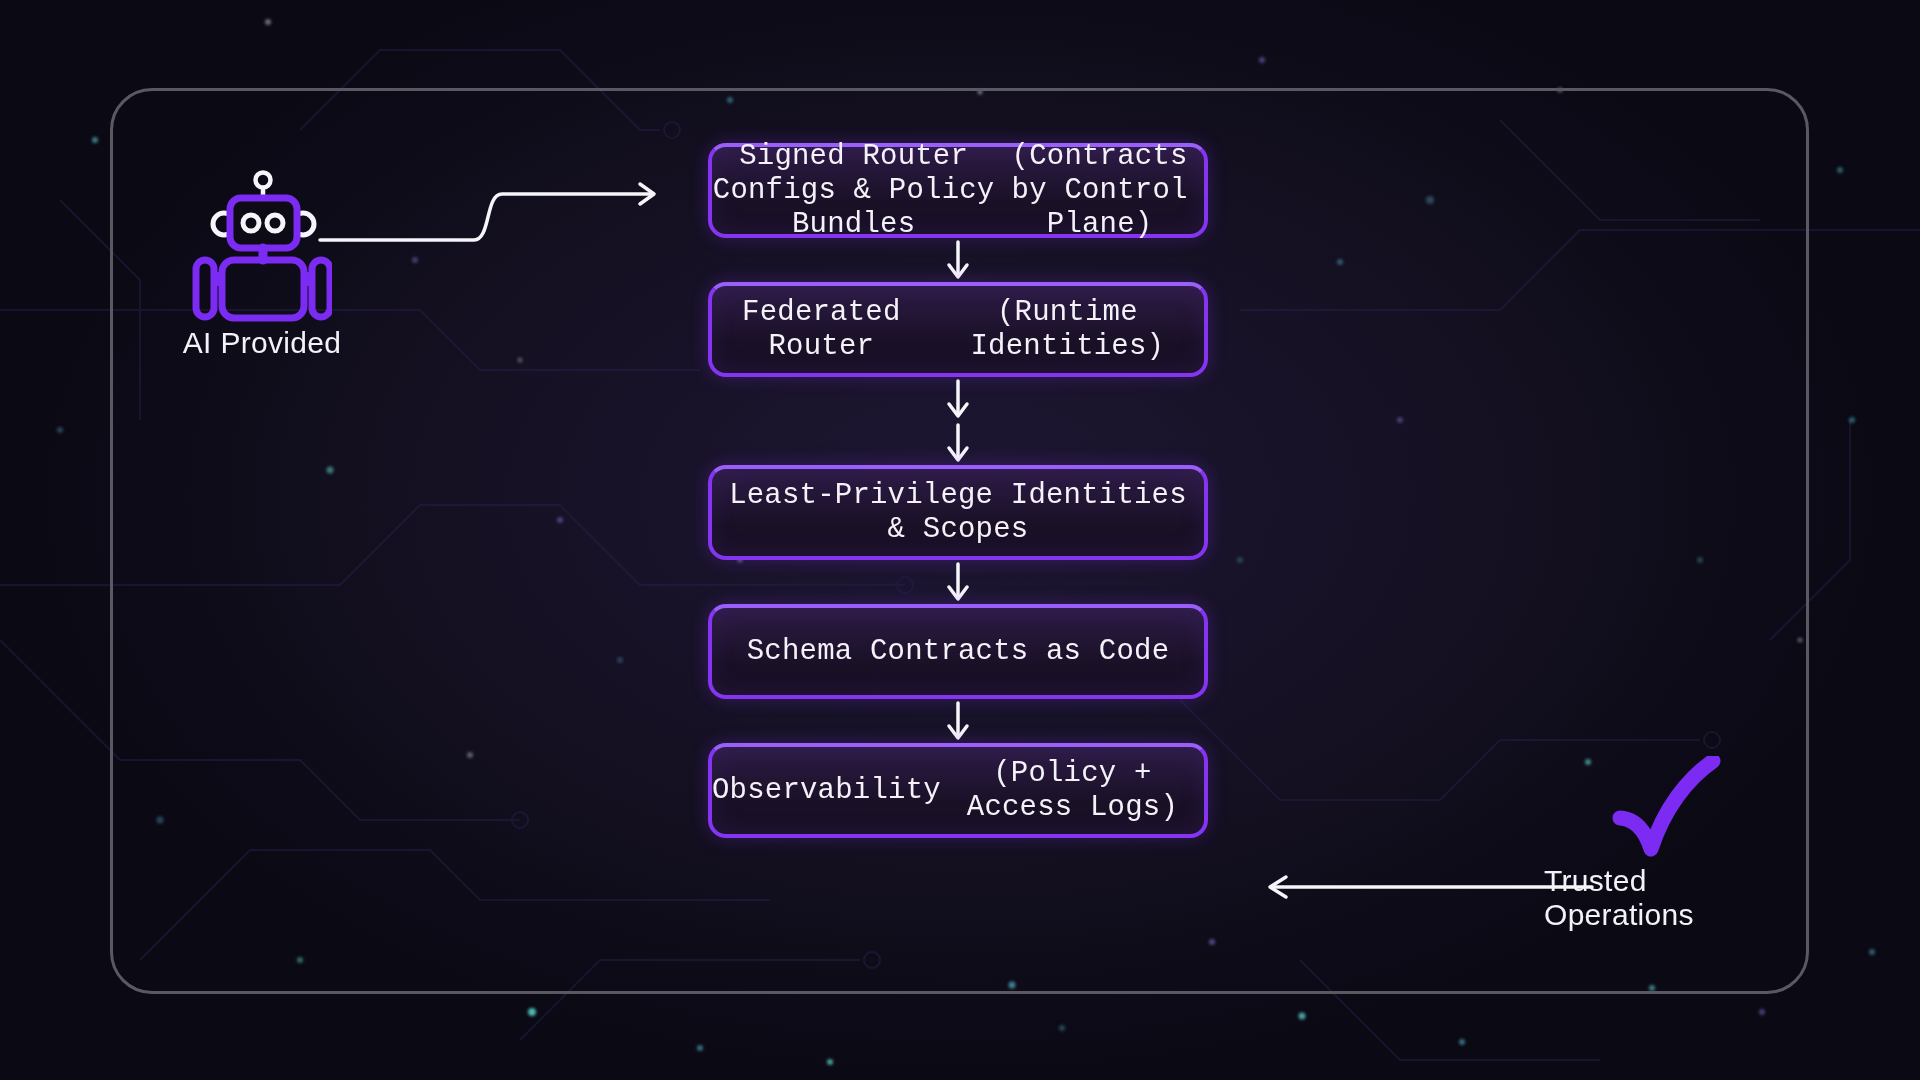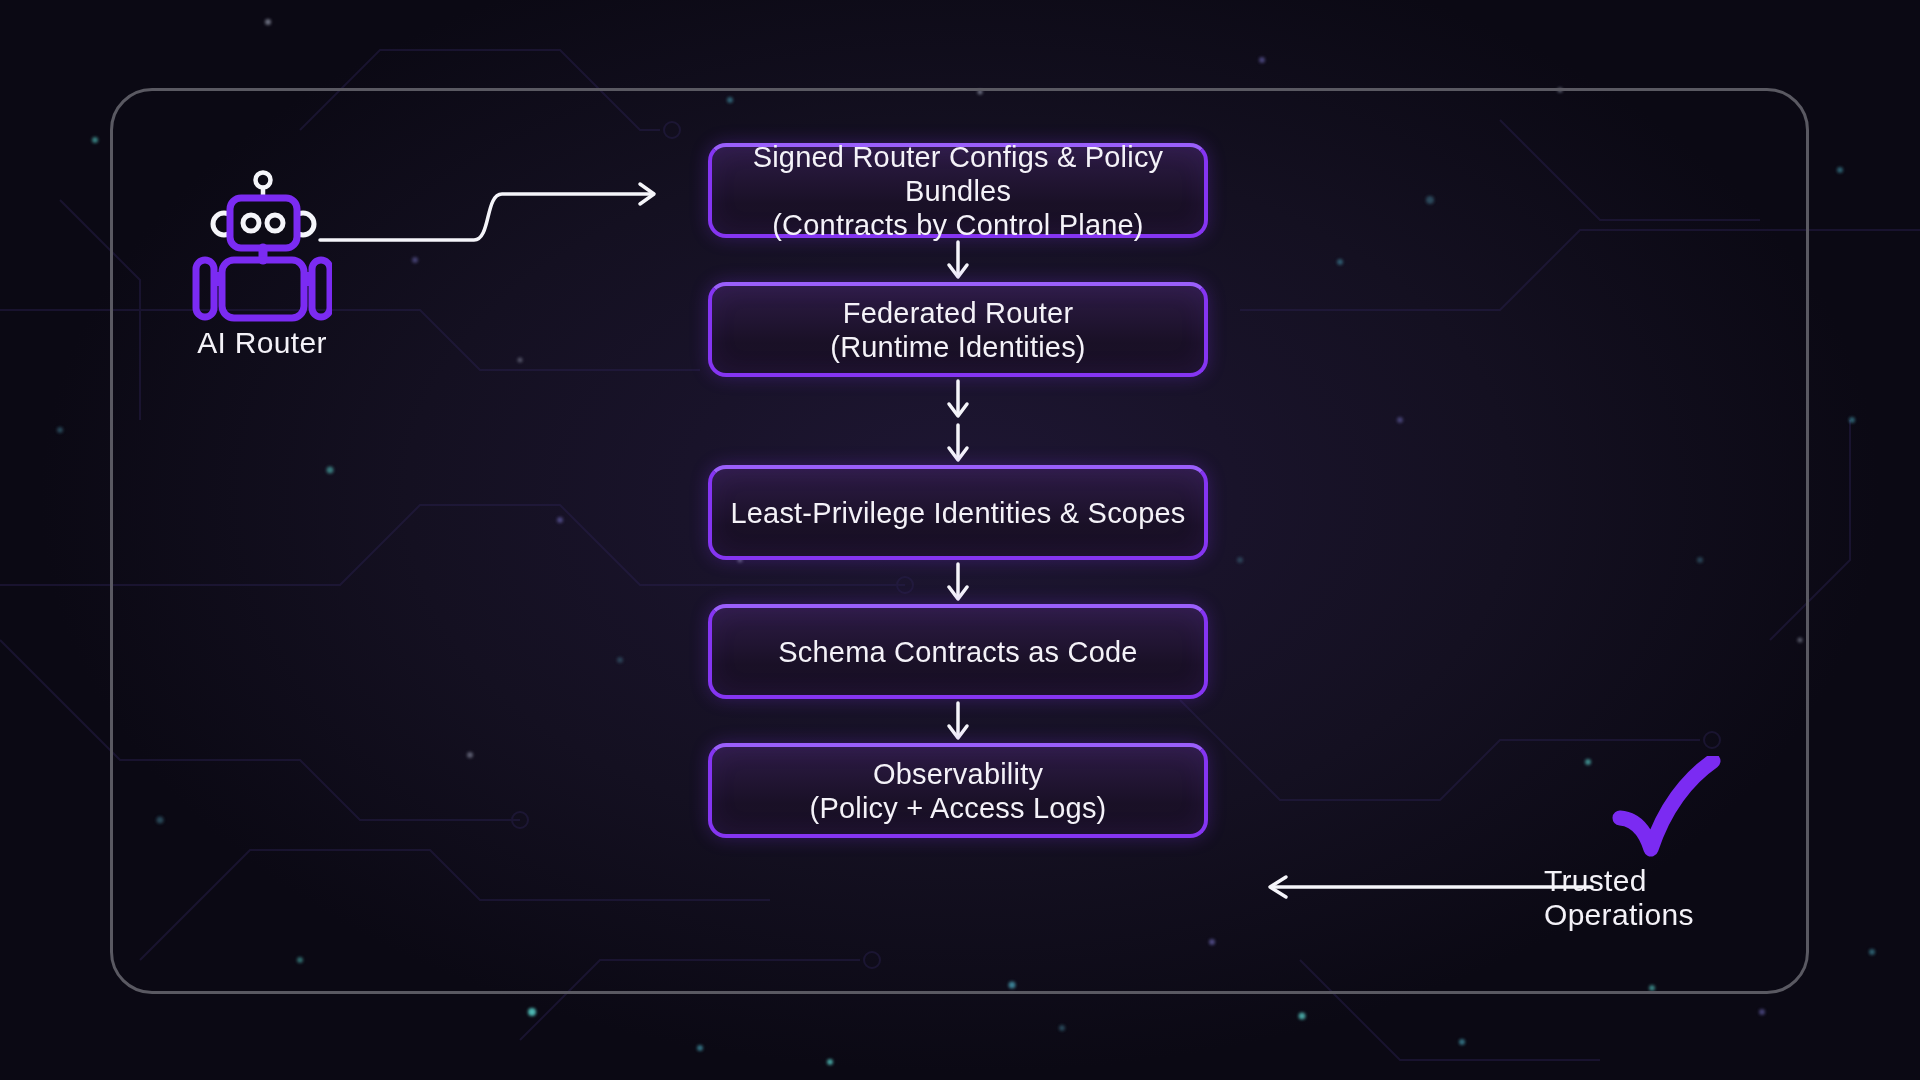--- a/index.html
+++ b/index.html
@@ -32,22 +32,22 @@
     position:absolute; left:708px; top:143px; width:500px;
     display:flex; flex-direction:column; align-items:center;
   }
   .box {
     width:500px; height:95px; flex:0 0 95px;
     border:4px solid #8535f2; border-top-color:#9a5ffb; border-radius:18px;
     background:
       linear-gradient(180deg, rgba(96,56,150,0.30) 0%, rgba(34,20,54,0.22) 65%),
       #170f22;
     box-shadow: 0 0 18px rgba(130,55,240,0.28), inset 0 0 26px rgba(130,55,240,0.10);
-    display:flex; flex-direction:column; align-items:center; justify-content:center;
-    text-align:center; color:#f4f2f8; font-size:29px; line-height:34px; letter-spacing:.2px;
+    display:flex; flex-direction:row; align-items:center; justify-content:center;
+    text-align:center; color:#f4f2f8; font-size:29px; line-height:34px; letter-spacing:.2px;font-family:Liberation Mono, monospace;
   }
   .gap { height:44px; flex:0 0 44px; display:flex; align-items:center; justify-content:center; }
   .line2:empty { display:none; }
 
   #checkmark { position:absolute; left:1608px; top:756px; }
   #trusted-label {
     position:absolute; left:1544px; top:864px; width:240px;
     text-align:left; color:#f4f2f8; font-size:30px; line-height:34px; letter-spacing:.3px;
   }
 </style>
@@ -138,21 +138,21 @@
       <circle cx="59" cy="63" r="8" stroke="#f5f5fa" stroke-width="5"></circle>
       <circle cx="83" cy="63" r="8" stroke="#f5f5fa" stroke-width="5"></circle>
       <line x1="71" y1="88" x2="71" y2="100" stroke="#7b2bf2" stroke-width="9"></line>
       <rect x="24" y="112" width="8" height="14" fill="#7b2bf2" stroke="none"></rect>
       <rect x="110" y="112" width="8" height="14" fill="#7b2bf2" stroke="none"></rect>
       <rect x="30" y="100" width="82" height="58" rx="12" stroke="#7b2bf2" stroke-width="7"></rect>
       <rect x="4" y="100" width="18" height="57" rx="9" stroke="#7b2bf2" stroke-width="7"></rect>
       <rect x="120" y="100" width="18" height="57" rx="9" stroke="#7b2bf2" stroke-width="7"></rect>
     </g>
   </svg>
-  <div id="ai-request">AI Router</div>
+  <div id="ai-request">AI Provided</div>
 
   <svg id="connector-right" width="360" height="75" viewBox="0 0 360 75">
     <g fill="none" stroke="#f5f5fa" stroke-width="3.5" stroke-linecap="round" stroke-linejoin="round">
       <path d="M4 62 H158 C175 62 169 16 186 16 H336"></path>
       <path d="M324 6 L338 16 L324 26"></path>
     </g>
   </svg>
 
   <div id="flow-col">
 

